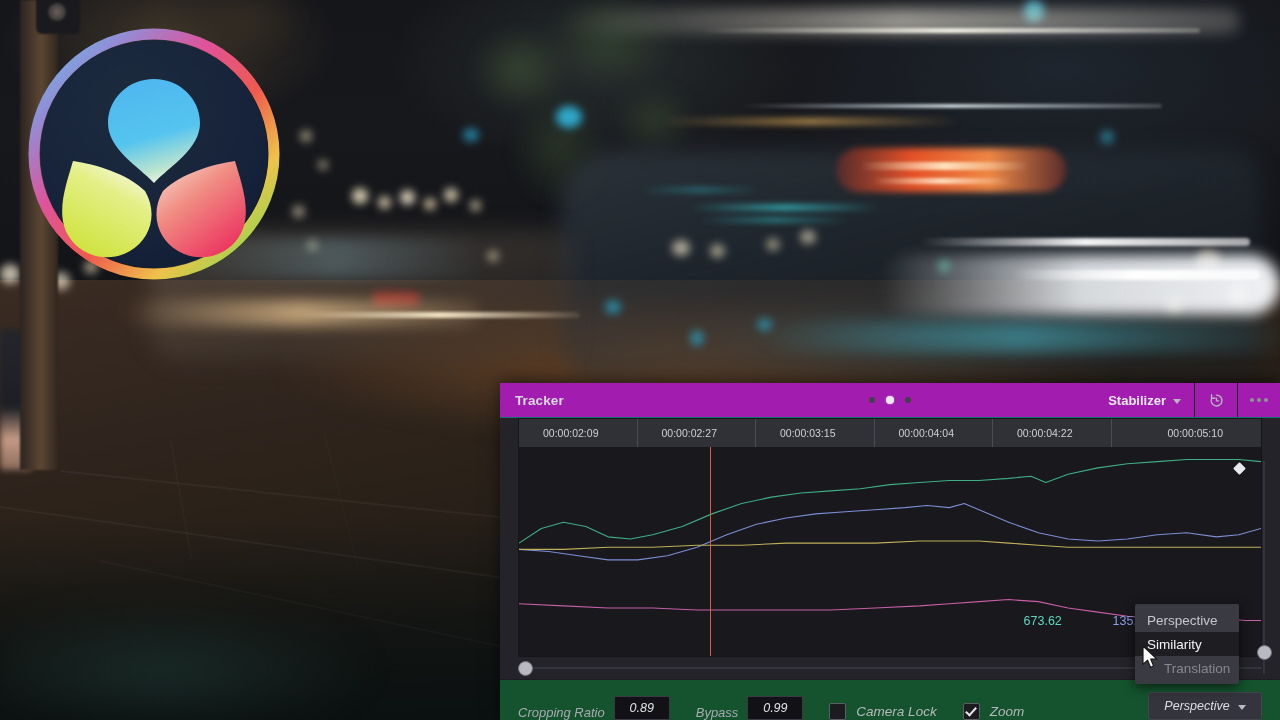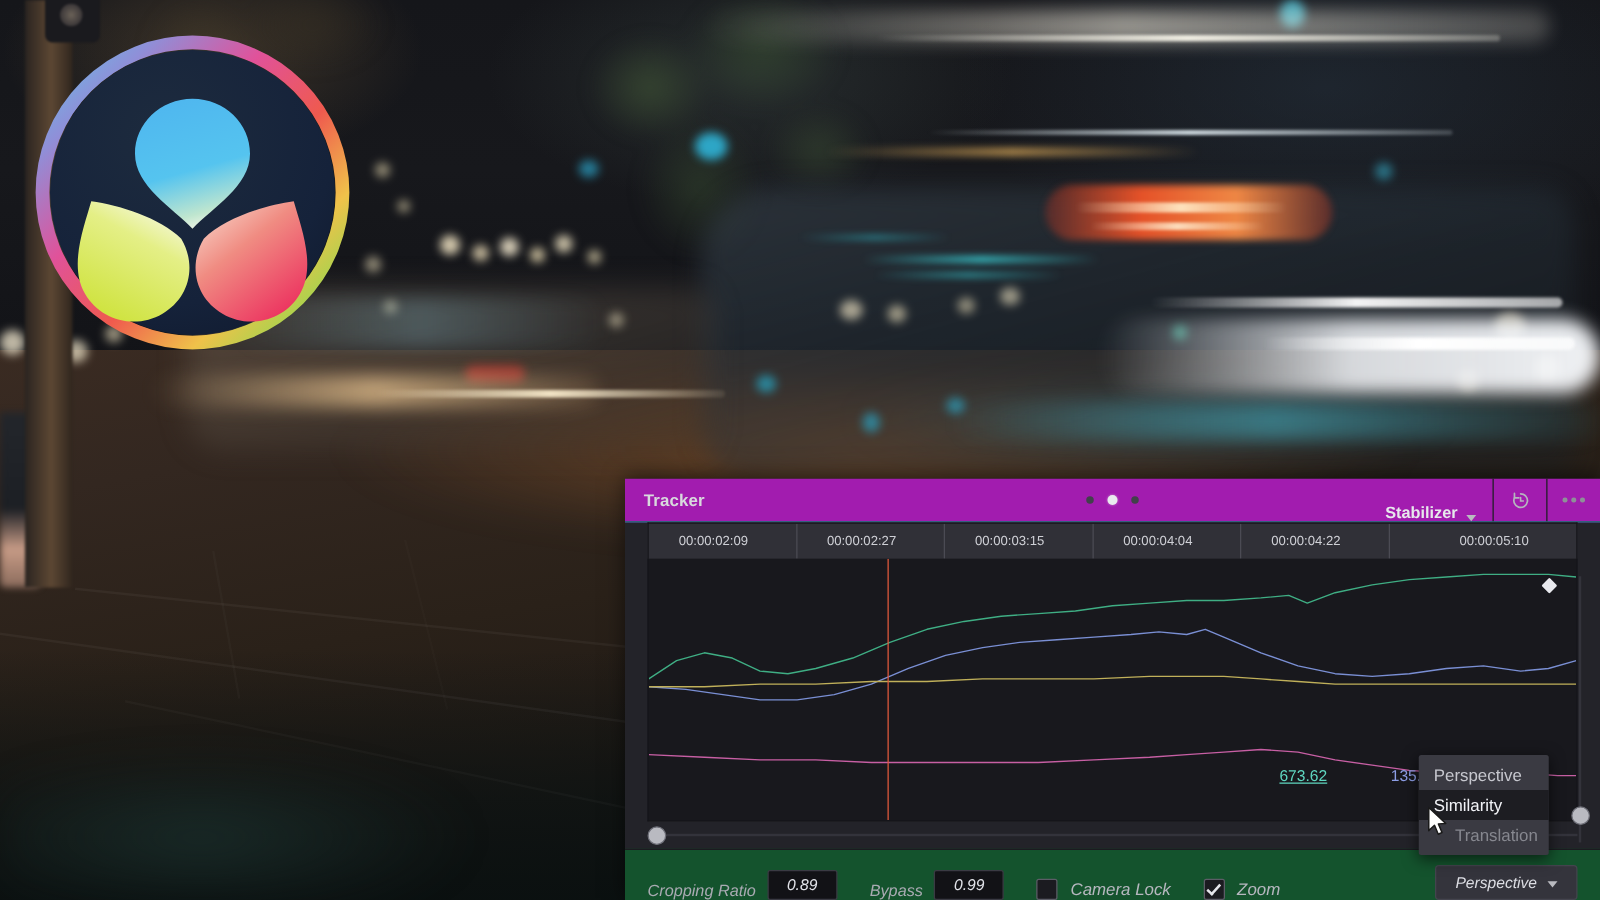--- a/index.html
+++ b/index.html
@@ -132,21 +132,21 @@
   }
   .page-dots{
     position:absolute;left:0;right:0;top:0;bottom:0;
     display:flex;align-items:center;justify-content:center;gap:11px;
     pointer-events:none;
   }
   .dot{width:6px;height:6px;border-radius:50%;background:#41414a;}
   .dot.active{background:#e9eaee;width:8px;height:8px;box-shadow:0 0 2px rgba(255,255,255,.5);}
   .header-right{margin-left:auto;display:flex;align-items:center;height:100%;}
   .hdr-select{
-    display:flex;align-items:flex-end;gap:7px;padding:0 13px 0 10px;height:100%;
+    display:flex;align-items:center;gap:7px;padding:0 13px 0 10px;height:100%;
     color:#e7e8ec;font-size:13px;font-weight:bold;cursor:default;
   }
   .chev{width:0;height:0;border-left:4.5px solid transparent;border-right:4.5px solid transparent;
         border-top:5px solid #b9bac0;margin-top:2px;}
   .hdr-btn{
     width:42px;height:100%;display:flex;align-items:center;justify-content:center;
     border-left:1px solid #1d1d22;
   }
   .dots3{display:flex;gap:3.5px;}
   .dots3 i{width:3.5px;height:3.5px;border-radius:50%;background:#8e8f98;display:block;}
@@ -431,21 +431,21 @@
       </div>
 
     <div class="plot" id="plot">
       <svg id="curves" viewBox="0 0 1000 100" preserveAspectRatio="none">
           <path d="M0.0 46.0 L30.0 39.0 L60.0 36.0 L90.0 38.0 L120.0 43.0 L150.0 44.0 L180.0 42.0 L220.0 38.0 L260.0 32.0 L300.0 27.0 L340.0 24.0 L380.0 22.0 L420.0 21.0 L460.0 20.0 L500.0 18.0 L540.0 17.0 L580.0 16.0 L620.0 16.0 L660.0 15.0 L690.0 14.0 L710.0 17.0 L740.0 13.0 L780.0 10.0 L820.0 8.0 L860.0 7.0 L900.0 6.0 L940.0 6.0 L970.0 6.0 L1000.0 7.0" fill="none" stroke="#3fae84" stroke-width="1.1" vector-effect="non-scaling-stroke" stroke-linejoin="round"></path>
           <path d="M0.0 49.0 L40.0 50.0 L80.0 52.0 L120.0 54.0 L160.0 54.0 L200.0 52.0 L240.0 48.0 L280.0 42.0 L320.0 37.0 L360.0 34.0 L400.0 32.0 L440.0 31.0 L480.0 30.0 L520.0 29.0 L550.0 28.0 L580.0 29.0 L600.0 27.0 L620.0 30.0 L660.0 36.0 L700.0 41.0 L740.0 44.0 L780.0 45.0 L820.0 44.0 L860.0 42.0 L900.0 41.0 L940.0 43.0 L970.0 42.0 L1000.0 39.0" fill="none" stroke="#7a8fd4" stroke-width="1.1" vector-effect="non-scaling-stroke" stroke-linejoin="round"></path>
           <path d="M0.0 49.0 L60.0 49.0 L120.0 48.0 L180.0 48.0 L240.0 47.0 L300.0 47.0 L360.0 46.0 L420.0 46.0 L480.0 46.0 L540.0 45.0 L580.0 45.0 L620.0 45.0 L660.0 46.0 L700.0 47.0 L740.0 48.0 L780.0 48.0 L840.0 48.0 L900.0 48.0 L950.0 48.0 L1000.0 48.0" fill="none" stroke="#c0b05a" stroke-width="1.1" vector-effect="non-scaling-stroke" stroke-linejoin="round"></path>
           <path d="M0.0 75.0 L60.0 76.0 L120.0 77.0 L180.0 77.0 L240.0 78.0 L300.0 78.0 L360.0 78.0 L420.0 78.0 L480.0 77.0 L540.0 76.0 L580.0 75.0 L620.0 74.0 L660.0 73.0 L700.0 74.0 L740.0 77.0 L780.0 79.0 L820.0 81.0 L860.0 82.0 L900.0 82.0 L940.0 82.0 L980.0 83.0 L1000.0 83.0" fill="none" stroke="#c75fa4" stroke-width="1.1" vector-effect="non-scaling-stroke" stroke-linejoin="round"></path>
         </svg>
       <div class="keyframe" id="keyframe" style="left: 96.5%; top: 8%;"></div>
-      <div class="val-label" id="label-green" style="left: 68%; top: 80%; color: rgb(95, 214, 192); text-decoration: underline;">673.62</div>
+      <div class="val-label" id="label-green" style="left: 68%; top: 80%; color: rgb(95, 214, 192);">673.62</div>
       <div class="val-label" id="label-blue" style="left: 80%; top: 80%; color: rgb(141, 158, 230);">135.52</div>
       <div class="playhead" id="playhead" style="left: 25.8%;">
         
       </div>
     </div>
 
     <div class="hslider">
       <div class="track"></div>
       <div class="knob"></div>
     </div>

